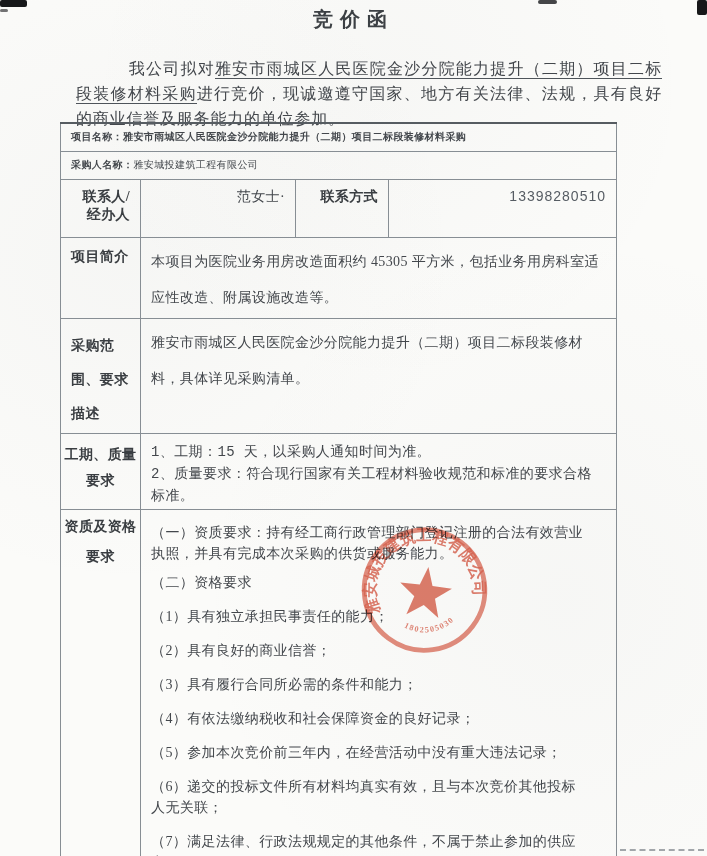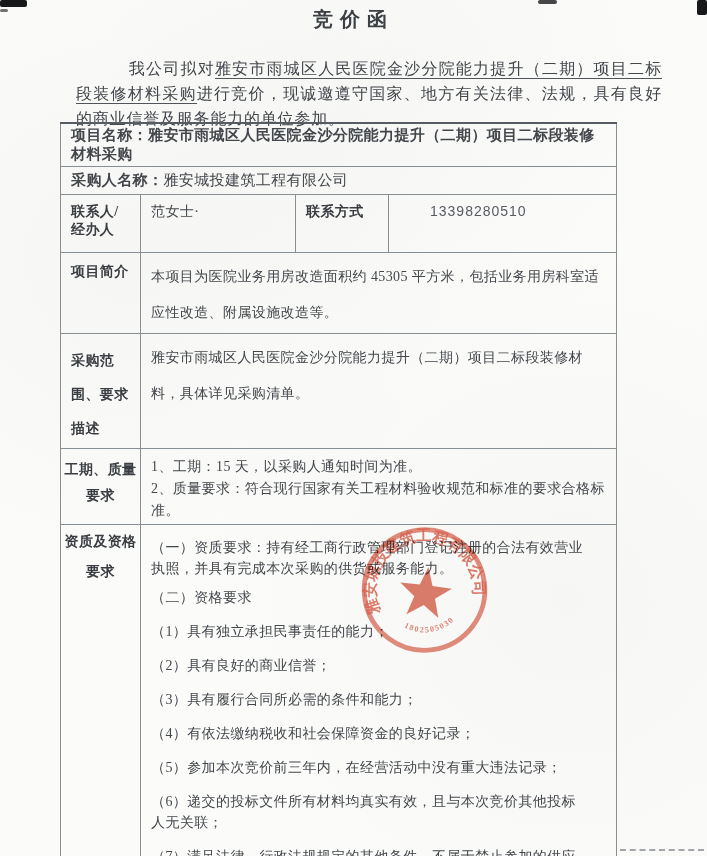--- a/index.html
+++ b/index.html
@@ -44,26 +44,26 @@
     border:1px solid #878e94;
     padding:2px 10px;
     vertical-align:top;
     letter-spacing:.4px;
   }
   table.main{border-top:2px solid #565c61;}
   td.lbl{font-weight:bold;color:#3a3e42;padding-left:6px;padding-right:4px;letter-spacing:.5px;}
   td.lbl.center{text-align:center;padding-left:2px;padding-right:2px;}
   td.vmid{vertical-align:middle;}
 
-  tr.r1 td, tr.r2 td{vertical-align:middle;font-size:15px;}
+  tr.r1 td, tr.r2 td{vertical-align:middle;font-size:10px;}
   tr.r1 td{font-weight:bold;}
-  tr.r3 td{padding-top:8px;}
+  tr.r3 td{padding-top:8px;text-align:right;}
   tr.r3 .phone{font-family:Liberation Sans, sans-serif;letter-spacing:1px;color:#565c63;padding-left:41px;}
   tr.r4 .cont, tr.r5 .cont{line-height:36px;padding-top:6px;}
-  tr.r6 .cont{line-height:22px;padding-top:7px;}
+  tr.r6 .cont{line-height:22px;padding-top:7px;font-family:Liberation Mono, monospace;}
   tr.r6 td.lbl{line-height:26px;padding-top:8px;}
   tr.r7 .cont{line-height:21px;padding-top:4px;}
   tr.r7 .cont .qline{margin:0 16px 13px 0;}
   tr.r7 .cont .qline:first-child{margin-bottom:8px;}
 
   .bottom-dashes{
     position:absolute;left:620px;top:849px;width:84px;height:0;
     border-top:2px dashed #7d838a;opacity:.7;
   }
 

